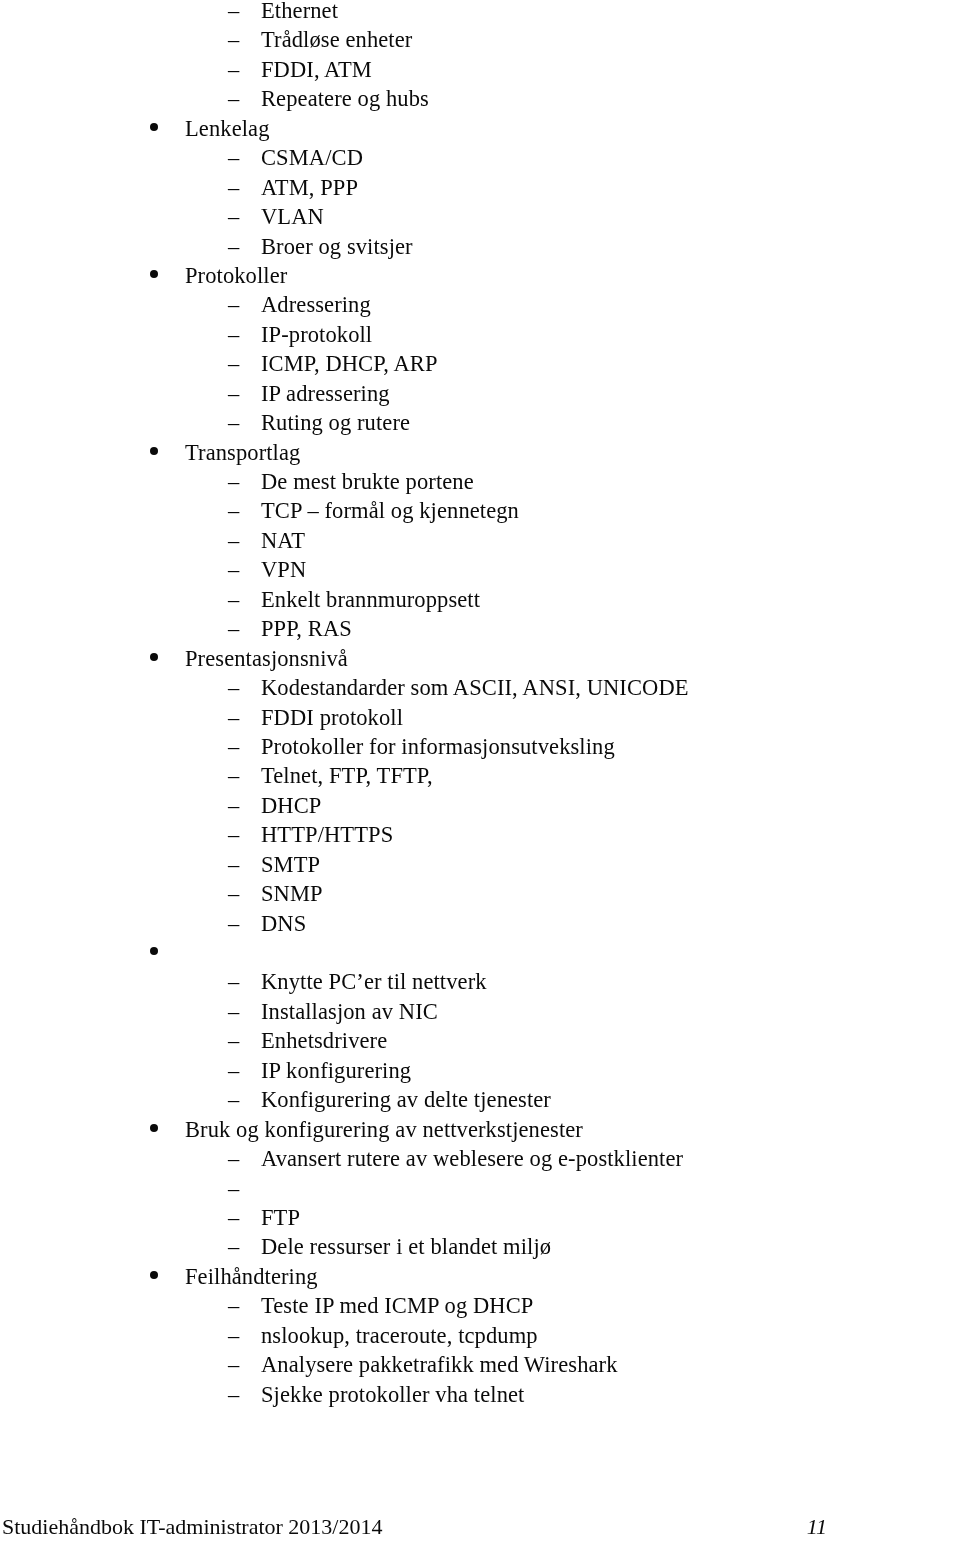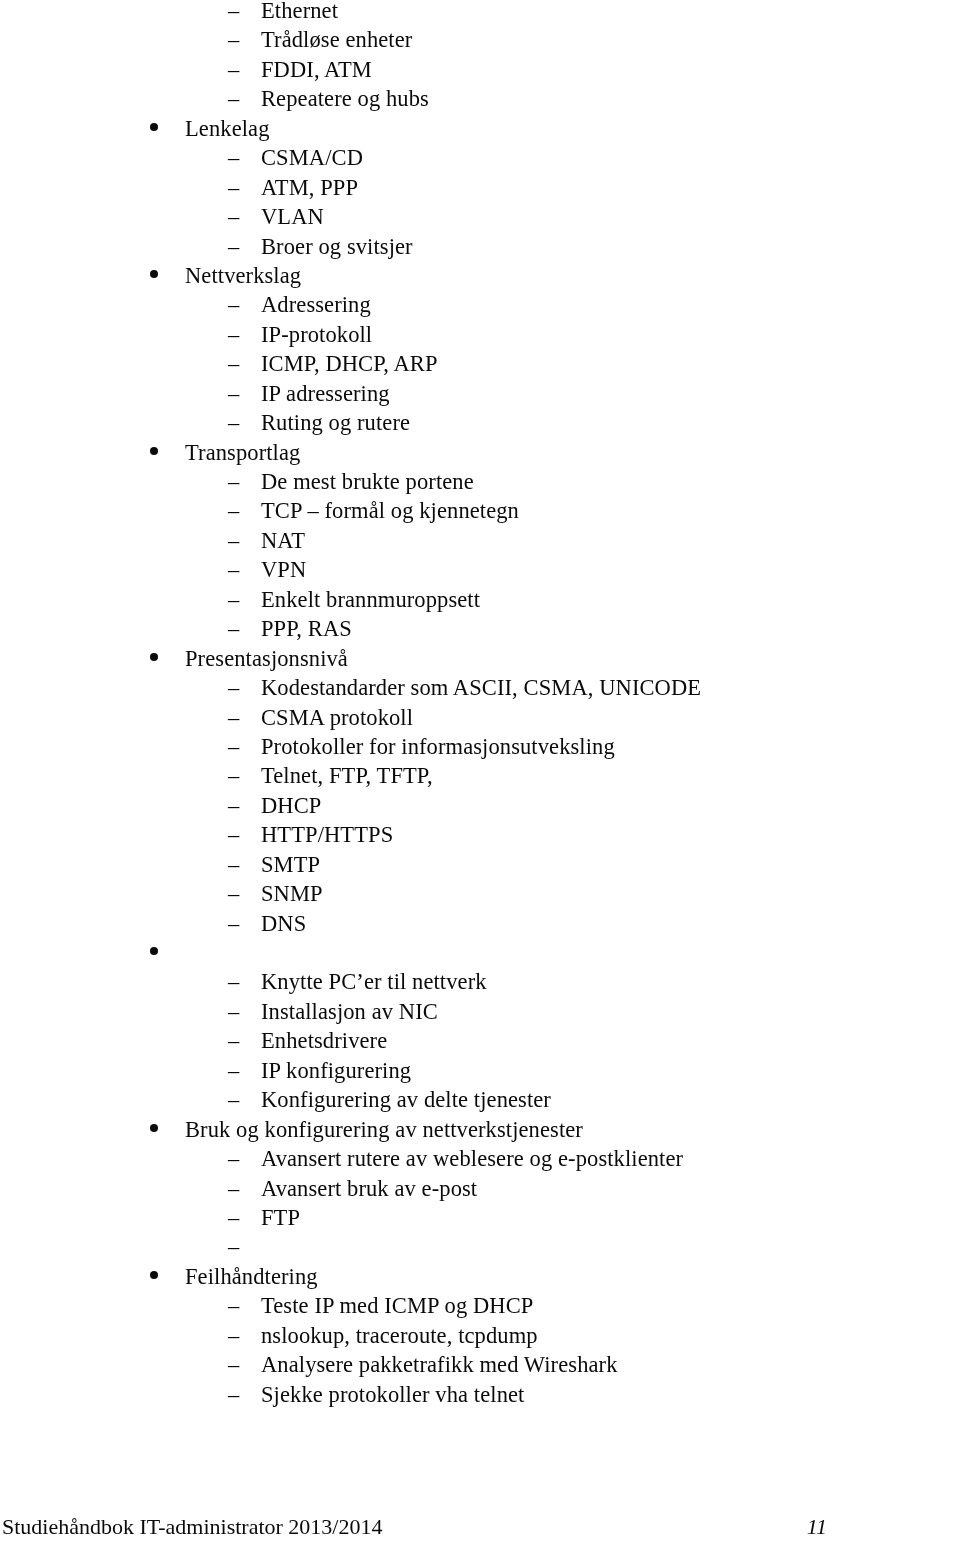--- a/index.html
+++ b/index.html
@@ -146,21 +146,21 @@
       <div class="line lvl2">
         <span class="marker"><span class="dash-glyph">–</span></span>
         <span class="txt">VLAN</span>
       </div>
       <div class="line lvl2">
         <span class="marker"><span class="dash-glyph">–</span></span>
         <span class="txt">Broer og svitsjer</span>
       </div>
       <div class="line lvl1">
         <span class="marker"><span class="bullet-glyph"></span></span>
-        <span class="txt">Nettverkslag</span>
+        <span class="txt">Protokoller</span>
       </div>
       <div class="line lvl2">
         <span class="marker"><span class="dash-glyph">–</span></span>
         <span class="txt">Adressering</span>
       </div>
       <div class="line lvl2">
         <span class="marker"><span class="dash-glyph">–</span></span>
         <span class="txt">IP-protokoll</span>
       </div>
       <div class="line lvl2">
@@ -202,25 +202,25 @@
       <div class="line lvl2">
         <span class="marker"><span class="dash-glyph">–</span></span>
         <span class="txt">PPP, RAS</span>
       </div>
       <div class="line lvl1">
         <span class="marker"><span class="bullet-glyph"></span></span>
         <span class="txt">Presentasjonsnivå</span>
       </div>
       <div class="line lvl2">
         <span class="marker"><span class="dash-glyph">–</span></span>
-        <span class="txt">Kodestandarder som ASCII, CSMA, UNICODE</span>
-      </div>
-      <div class="line lvl2">
-        <span class="marker"><span class="dash-glyph">–</span></span>
-        <span class="txt">CSMA protokoll</span>
+        <span class="txt">Kodestandarder som ASCII, ANSI, UNICODE</span>
+      </div>
+      <div class="line lvl2">
+        <span class="marker"><span class="dash-glyph">–</span></span>
+        <span class="txt">FDDI protokoll</span>
       </div>
       <div class="line lvl2">
         <span class="marker"><span class="dash-glyph">–</span></span>
         <span class="txt">Protokoller for informasjonsutveksling</span>
       </div>
       <div class="line lvl2">
         <span class="marker"><span class="dash-glyph">–</span></span>
         <span class="txt">Telnet, FTP, TFTP,</span>
       </div>
       <div class="line lvl2">
@@ -269,28 +269,28 @@
       <div class="line lvl1">
         <span class="marker"><span class="bullet-glyph"></span></span>
         <span class="txt">Bruk og konfigurering av nettverkstjenester</span>
       </div>
       <div class="line lvl2">
         <span class="marker"><span class="dash-glyph">–</span></span>
         <span class="txt">Avansert rutere av weblesere og e-postklienter</span>
       </div>
       <div class="line lvl2">
         <span class="marker"><span class="dash-glyph">–</span></span>
-        <span class="txt">Avansert bruk av e-post</span>
       </div>
       <div class="line lvl2">
         <span class="marker"><span class="dash-glyph">–</span></span>
         <span class="txt">FTP</span>
       </div>
       <div class="line lvl2">
         <span class="marker"><span class="dash-glyph">–</span></span>
+        <span class="txt">Dele ressurser i et blandet miljø</span>
       </div>
       <div class="line lvl1">
         <span class="marker"><span class="bullet-glyph"></span></span>
         <span class="txt">Feilhåndtering</span>
       </div>
       <div class="line lvl2">
         <span class="marker"><span class="dash-glyph">–</span></span>
         <span class="txt">Teste IP med ICMP og DHCP</span>
       </div>
       <div class="line lvl2">

